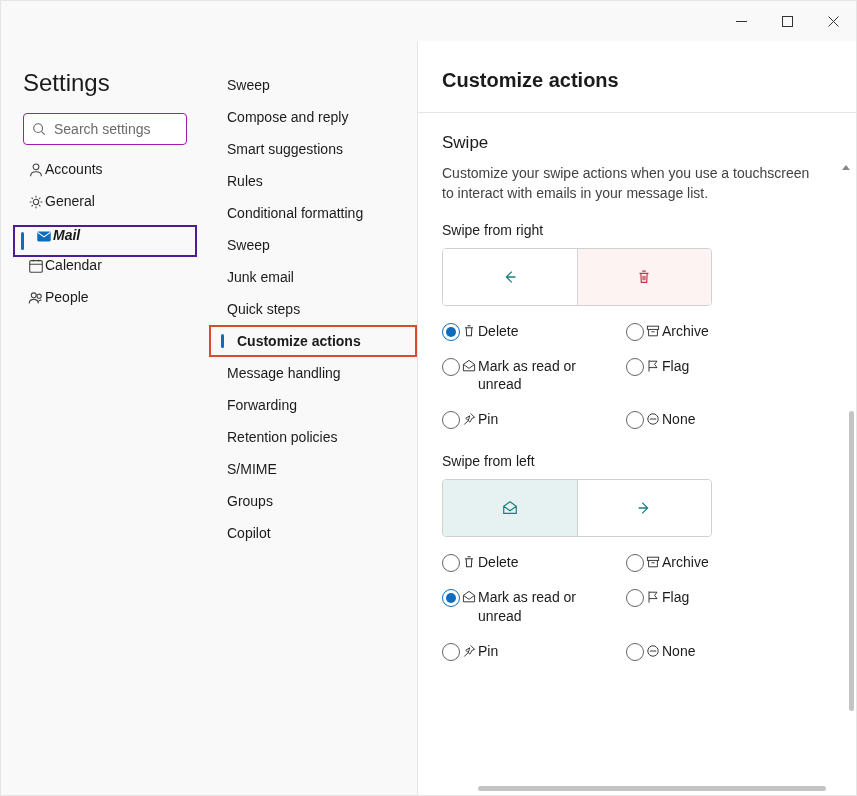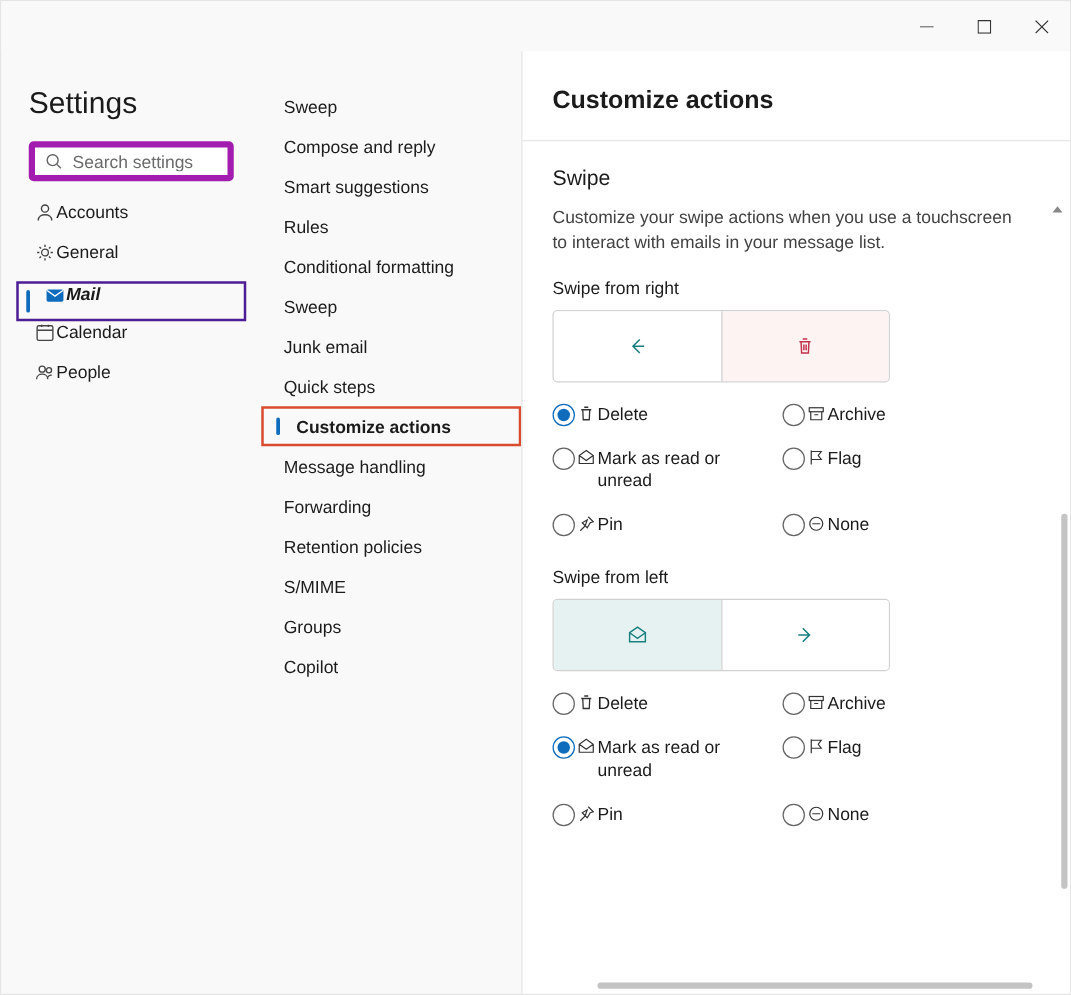--- a/index.html
+++ b/index.html
@@ -45,21 +45,21 @@
     }
     .settings-title {
       font-size: 24px;
       font-weight: 400;
       padding: 8px 14px 12px 14px;
     }
     .search-box {
       display: flex;
       align-items: center;
       background: #fff;
-      border: 5px solid #a21caf;
+      border: 1px solid #a21caf;
       border-radius: 4px;
       height: 32px;
       margin: 4px 14px 16px 14px;
       padding: 0 8px;
       gap: 8px;
       color: #616161;
     }
     .search-box input {
       border: none;
       outline: none;

